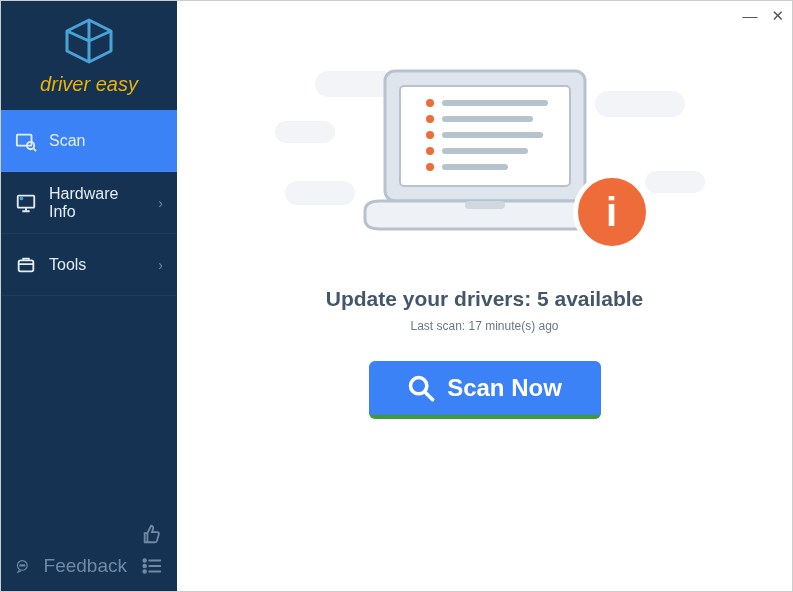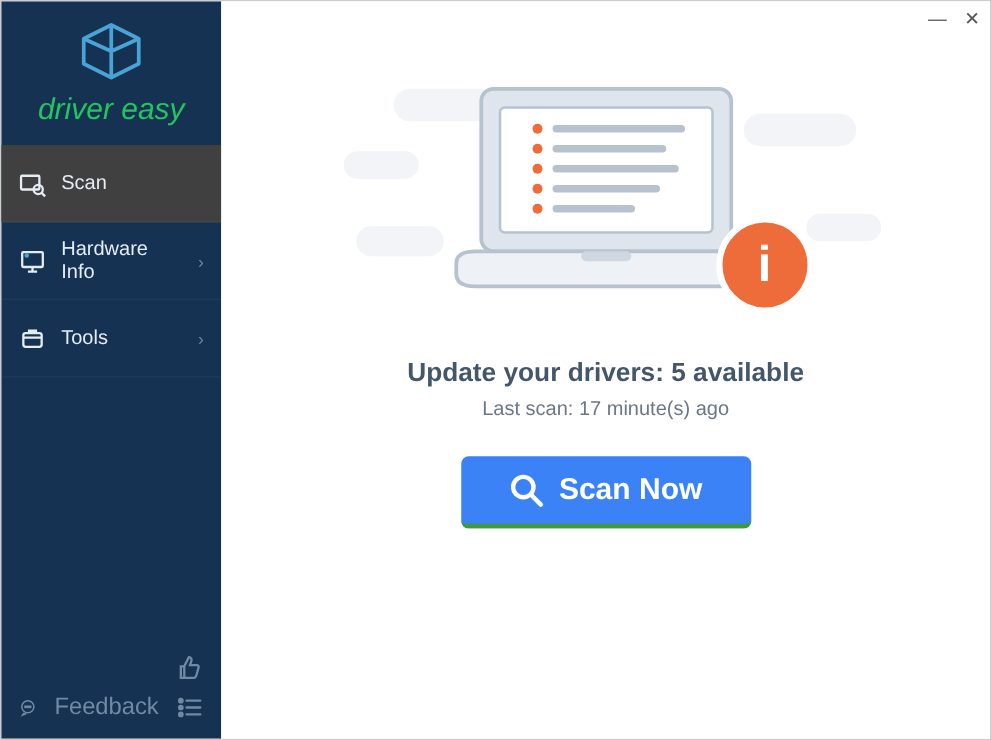--- a/index.html
+++ b/index.html
@@ -3,44 +3,44 @@
 <meta charset="utf-8">
 <style>
   * { margin: 0; padding: 0; box-sizing: border-box; font-family: "Segoe UI", Arial, sans-serif; }
   body { width: 793px; height: 592px; background: #fff; overflow: hidden; border: 1px solid #ccc; }
   .titlebar { height: 28px; display: flex; justify-content: flex-end; align-items: center; padding-right: 8px; gap: 14px; background:#fff; position:absolute; top:0; right:0; left:176px; z-index:5;}
   .titlebar span { color: #555; cursor: pointer; font-size: 15px; line-height:1;}
   .container { display: flex; height: 100%; }
   .sidebar { width: 176px; background: #153253; color: #e7eef6; display: flex; flex-direction: column; }
   .brand { text-align: center; padding: 16px 0 10px; }
   .brand .logo { margin:0 auto 4px; }
-  .brand .name { font-size: 24px; font-style: italic; color: #22c55e; font-weight:500;}
+  .brand .name { font-size: 20px; font-style: italic; color: #eab308; font-weight:500;}
   .brand .ver { font-size: 13px; font-weight: bold; color: #4aa3d6; margin-top: 2px; letter-spacing:.3px;}
   .nav { margin-top: 4px; }
   .nav-item { height: 62px; display: flex; align-items: center; padding: 0 14px; gap: 12px; cursor: pointer; border-bottom: 1px solid rgba(255,255,255,.05); position:relative;}
-  .nav-item.active { background: #404040; }
+  .nav-item.active { background: #3b82f6; }
   .nav-item .lbl { font-size: 16px; color: #e4ecf4; }
   .chev { margin-left: auto; color: #6f8aa5; font-size: 14px; }
   .get-pro { height: 54px; background: #f27a2f; color: #fff; display: flex; align-items: center; justify-content: center; font-size: 18px; font-weight: bold; cursor: pointer; }
   .sidebar-footer { margin-top: auto; padding: 10px 14px 14px; display:flex; align-items:flex-end; gap:14px; color:#6f8aa5;}
   .sidebar-footer .fb-icon { width:22px; height:22px; }
   .sidebar-footer .fb-label { font-size:19px; color:#6f8aa5; }
   .sidebar-footer .right-icons { margin-left:auto; display:flex; flex-direction:column; align-items:center; gap:10px;}
   .main { flex: 1; background: #fff; display: flex; flex-direction: column; align-items: center; padding-top: 60px; position:relative;}
   .illus-wrap { position:relative; width: 320px; height: 200px; }
   .cloud { position:absolute; background:#f2f4f8; border-radius: 40px; }
   .c1 { width:80px; height:26px; top:10px; left:-10px;}
   .c2 { width:60px; height:22px; top:60px; left:-50px;}
   .c3 { width:70px; height:24px; top:120px; left:-40px;}
   .c4 { width:90px; height:26px; top:30px; right:-40px;}
   .c5 { width:60px; height:22px; top:110px; right:-60px;}
   .laptop { position:absolute; top:0; left:30px; }
   .info-badge { position:absolute; right:-6px; bottom:10px; width:78px; height:78px; border-radius:50%; background:#ed6c3a; border:5px solid #fff; display:flex; align-items:center; justify-content:center; color:#fff; font-size:40px; font-weight:bold; font-family:Georgia,serif;}
   .headline { margin-top: 26px; font-size: 21px; font-weight: bold; color: #44576a; }
-  .subline { margin-top: 8px; font-size: 16px; color: #6a7787; }
+  .subline { margin-top: 8px; font-size: 12px; color: #6a7787; }
   .scan-btn { margin-top: 28px; width: 232px; height: 58px; background: #3b82f6; border: none; border-bottom: 4px solid #3e9a3c; border-radius: 6px; color: #fff; font-size: 24px; font-weight: bold; display:flex; align-items:center; justify-content:center; gap:12px; cursor:pointer;}
   .scan-btn svg { width:28px; height:28px; }
   .ic { width:22px; height:22px; flex-shrink:0;}
 </style>
 </head>
 <body>
 
 <div class="container">
 
   <div class="sidebar">

